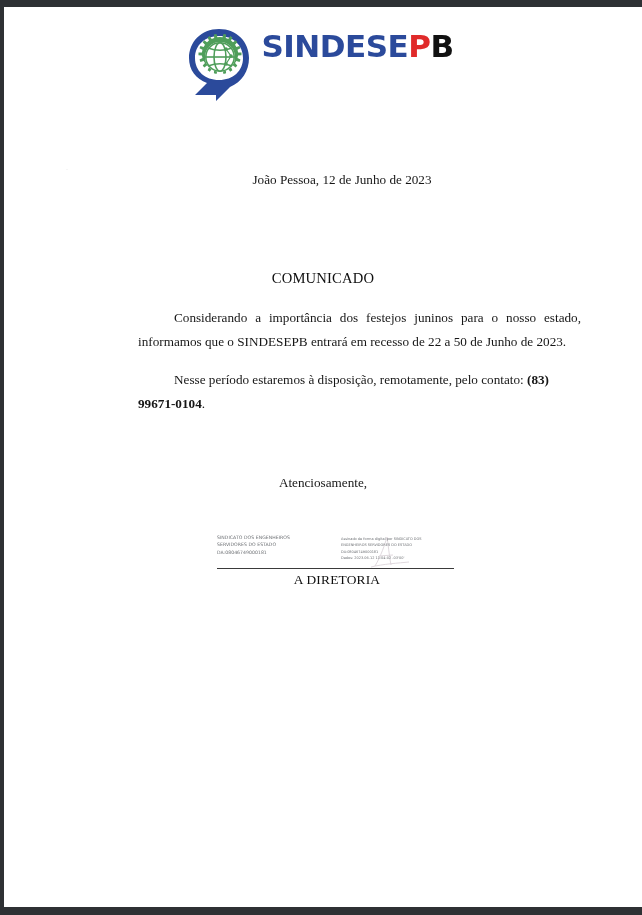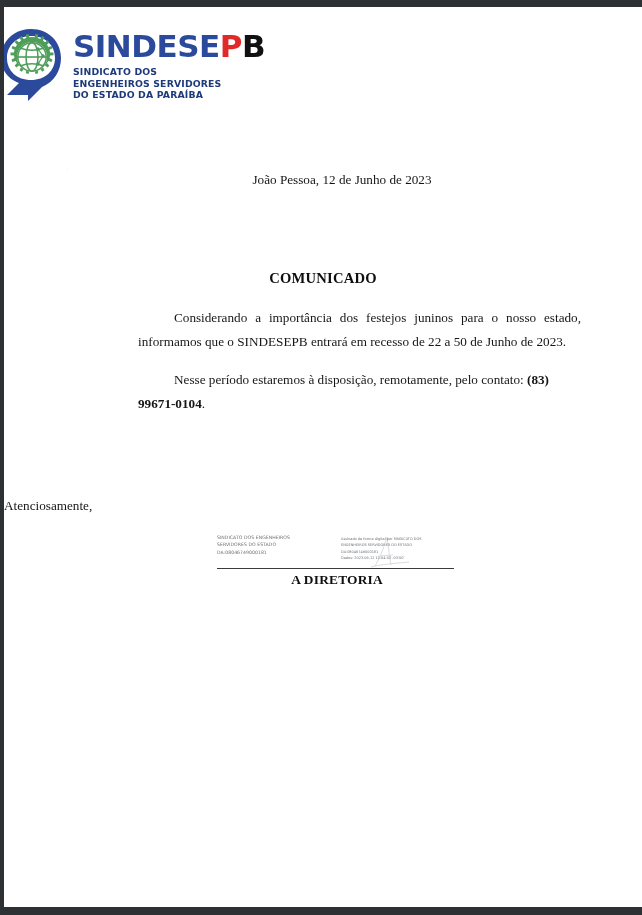--- a/index.html
+++ b/index.html
@@ -30,21 +30,21 @@
     overflow: hidden;
   }
 
   
   .letterhead {
     position: absolute;
     left: 0;
     top: 20px;
     width: 638px;
     display: flex;
-    justify-content: flex-start;
+    justify-content: center;
     align-items: flex-start;
   }
   .logo-row {
     display: flex;
     align-items: flex-start;
     gap: 9px;
     margin-left: -6px;
   }
   .logo-mark {
     width: 66px;
@@ -97,21 +97,21 @@
     color: #161616;
     padding-left: 19px;
   }
   .doc-title {
     position: absolute;
     left: 0;
     top: 263px;
     width: 638px;
     text-align: center;
     font-size: 14.6px;
-    font-weight: bold;
+    font-weight: normal;
     color: #0e0e0e;
     letter-spacing: 0.2px;
   }
   .body-block {
     position: absolute;
     left: 134px;
     top: 299px;
     width: 443px;
   }
   .para {
@@ -126,24 +126,23 @@
     text-align: left;
     margin-top: 14px;
   }
   .para b { font-weight: bold; }
 
   .closing {
     position: absolute;
     left: 0;
     top: 468px;
     width: 638px;
-    text-align: left;
+    text-align: center;
     font-size: 13.2px;
     color: #161616;
-    margin-top: 23px;
   }
 
   
   .sig-area {
     position: absolute;
     left: 213px;
     top: 527px;
     width: 240px;
   }
   .sig-stamp {
@@ -185,21 +184,21 @@
     height: 1px;
     background: #3a3a3a;
   }
   .sig-name {
     position: absolute;
     left: -110px;
     top: 38px;
     width: 460px;
     text-align: center;
     font-size: 13.4px;
-    font-weight: bold;
+    font-weight: normal;
     color: #0e0e0e;
     letter-spacing: 0.2px;
   }
 </style>
 </head>
 <body>
 
 <div class="viewer">
   <div class="page">
 
@@ -231,25 +230,20 @@
             <circle cx="45" cy="29" r="1.8"></circle>
             <circle cx="40" cy="37" r="1.8"></circle>
           </g>
           <g stroke="#4f9e5a" stroke-width="1.2" fill="none">
             <path d="M40 22 L45 29 L40 37"></path>
           </g>
         </svg>
 
         <div class="logo-text">
           <div class="wordmark"><span class="wm-blue">SINDESE</span><span class="wm-red">P</span><span class="wm-black">B</span></div>
-          <div class="subwordmark">
-            <div>SINDICATO DOS</div>
-            <div>ENGENHEIROS SERVIDORES</div>
-            <div>DO ESTADO DA PARAÍBA</div>
-          </div>
         </div>
 
       </div>
     </div>
 
     <div class="artifact">·</div>
 
     <div class="doc-date">João Pessoa, 12 de Junho de 2023</div>
 
     <div class="doc-title">COMUNICADO</div>

